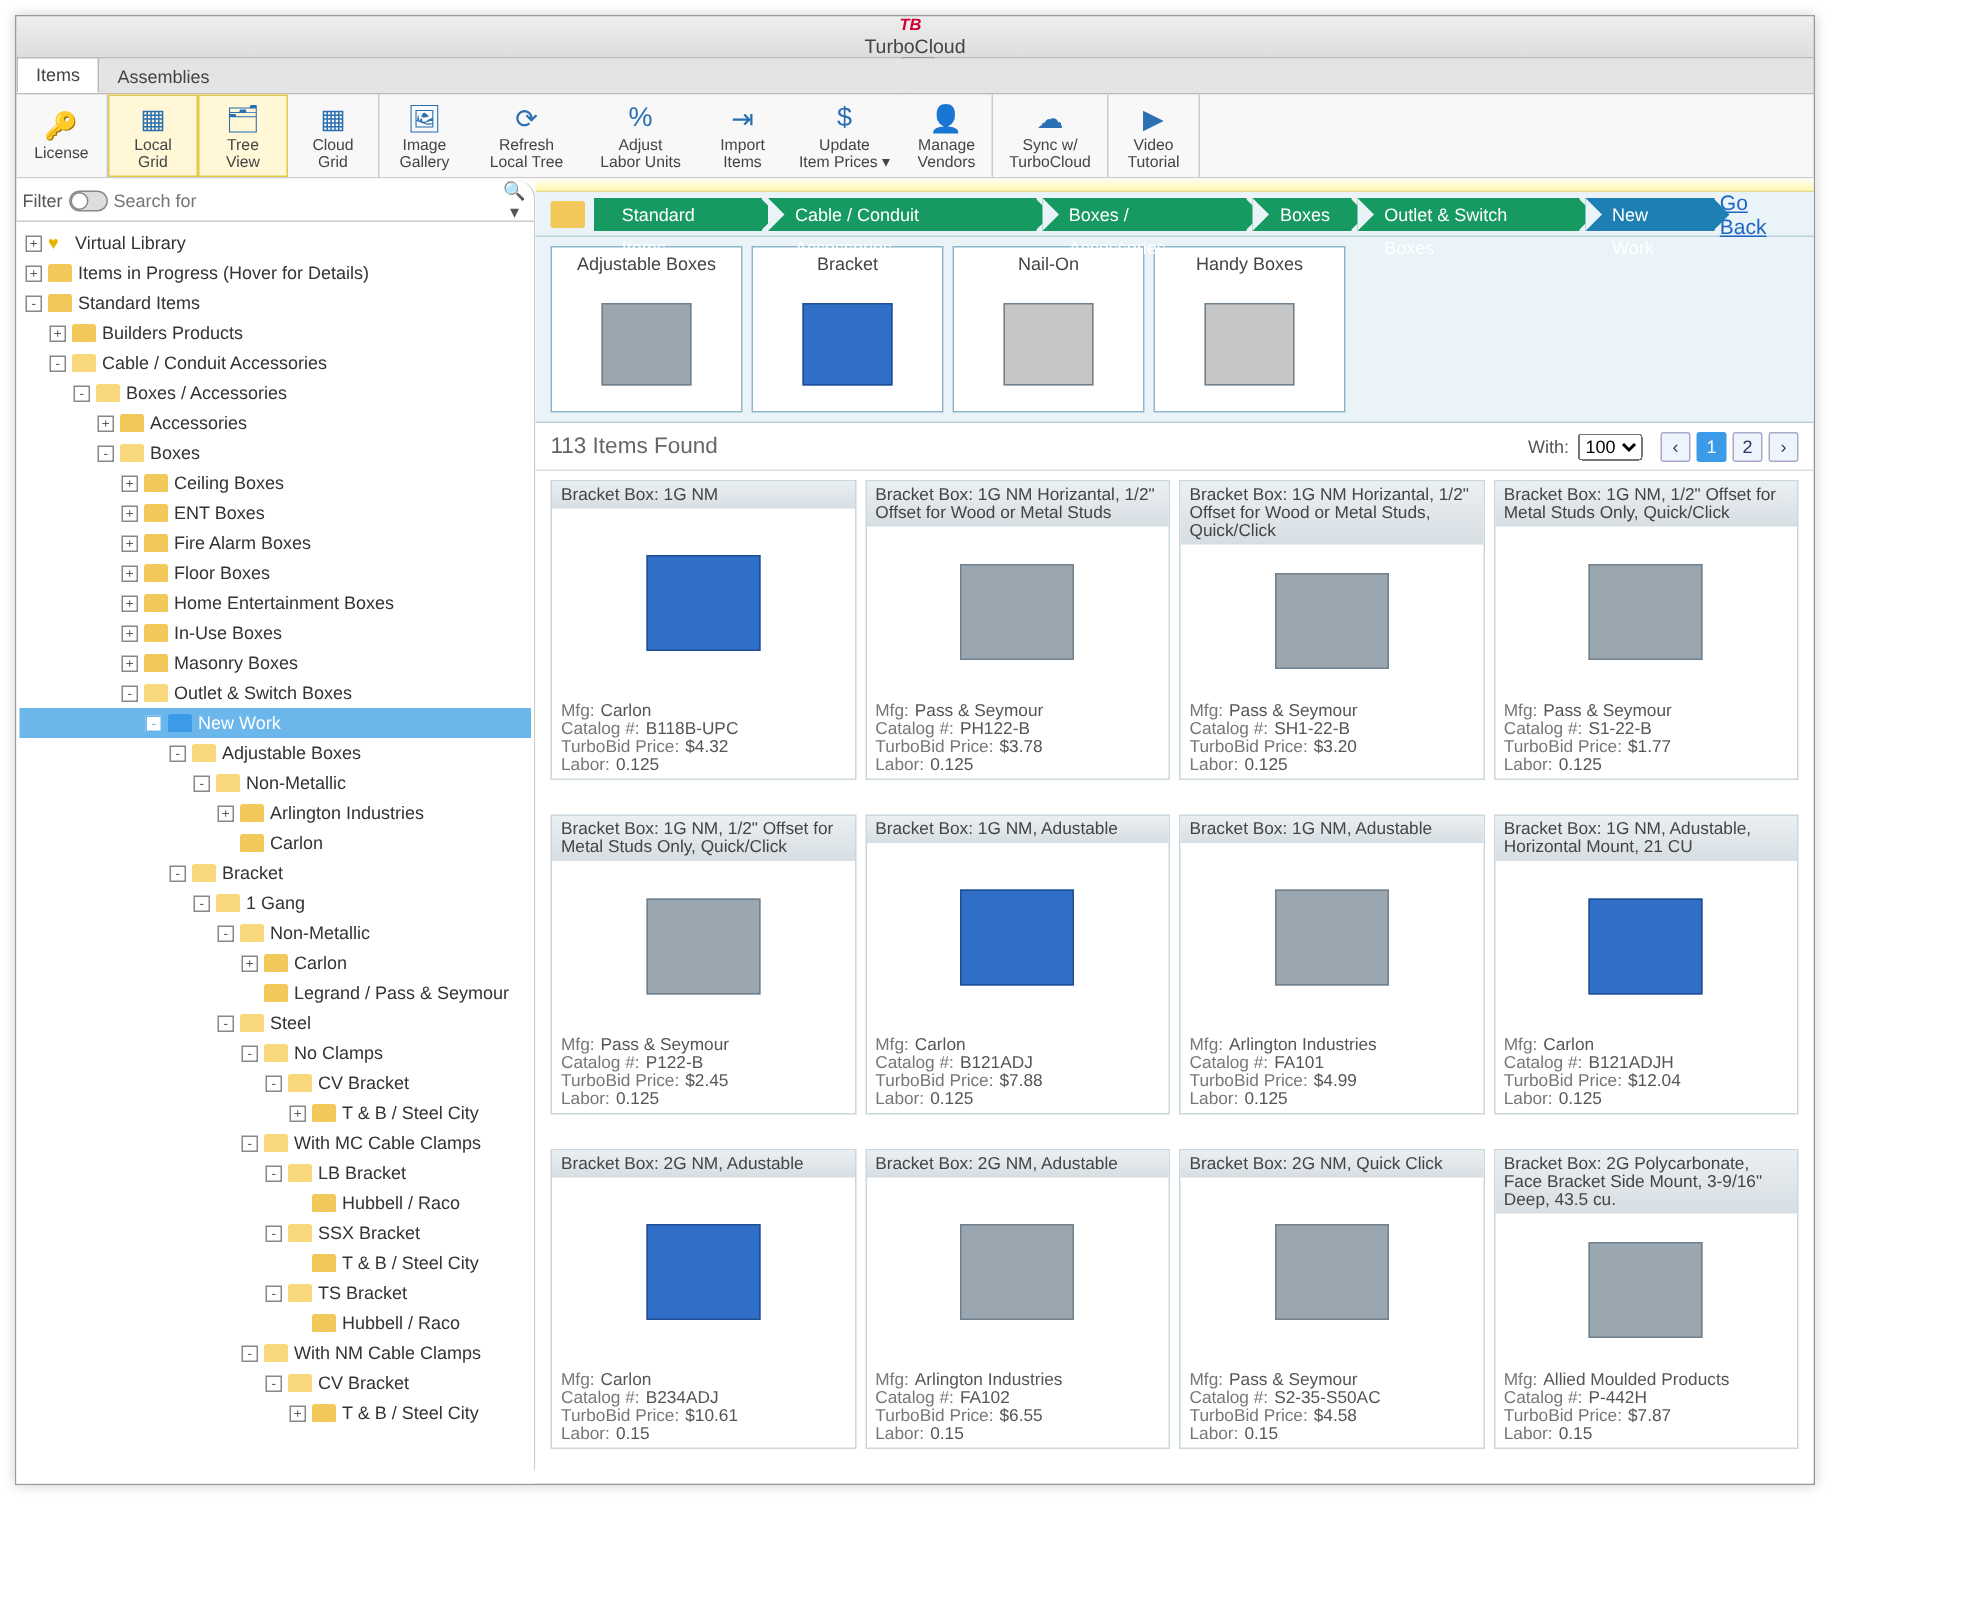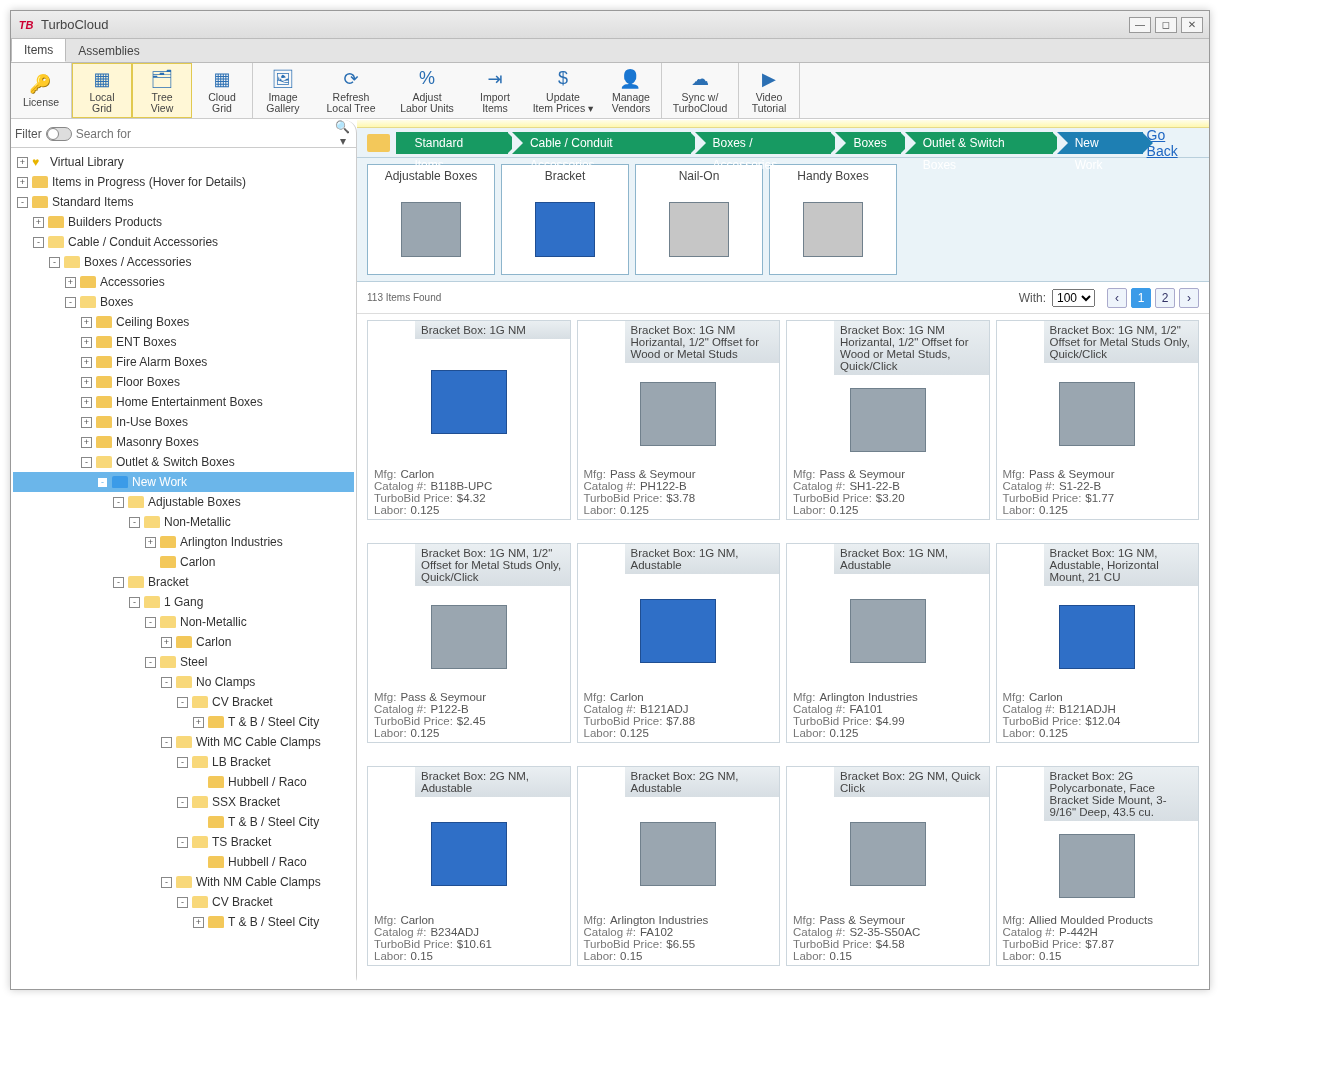--- a/index.html
+++ b/index.html
@@ -1,20 +1,20 @@
 <!DOCTYPE html>
 <html><head>
 <meta charset="utf-8">
 <style>
   * { box-sizing: border-box; margin: 0; padding: 0; }
   body { font-family: "Segoe UI", Arial, sans-serif; font-size: 12px; background: #fff; color: #333; }
   .window { width: 1200px; height: 980px; margin: 10px; border: 1px solid #999; background: #e8e8e8; display: flex; flex-direction: column; box-shadow: 0 0 8px rgba(0,0,0,0.2); }
 
   
-  .titlebar { height: 28px; display: flex; align-items: center; padding: 0 6px; background: linear-gradient(#eee,#ddd); border-bottom: 1px solid #bbb; }
+  .titlebar { height: 28px; display: flex; align-items: center; padding: 0 6px; background: linear-gradient(#eee,#ddd); border-bottom: 1px solid #bbb; flex-direction: column; }
   .titlebar .logo { width: 18px; height: 16px; margin-right: 6px; display:flex; align-items:center; justify-content:center; font-weight:bold; font-style:italic; font-size:11px; color:#c03; }
   .titlebar .title { color:#444; font-size: 13px; }
   .titlebar .spacer { flex:1; }
   .winbtn { width:22px; height:16px; border:1px solid #999; margin-left:4px; background:#f6f6f6; font-size:10px; line-height:14px; text-align:center; color:#555; cursor:pointer; }
 
   
   .tabs { height: 24px; background: #e4e4e4; border-bottom:1px solid #bbb; display:flex; align-items:flex-end; }
   .tab { padding:4px 12px; font-size:12px; color:#444; cursor:pointer; }
   .tab.active { background:#fff; border:1px solid #bbb; border-bottom:1px solid #fff; }
 
@@ -68,31 +68,31 @@
   .cattile { width:128px; border:1px solid #8db5cc; background:#fff; text-align:center; padding:4px; cursor:pointer; }
   .cattile .ctitle { font-size:12px; color:#444; margin-bottom:4px; height:15px; }
   .cattile .cimg { height:82px; display:flex; align-items:center; justify-content:center; }
   .box3d { width:60px; height:55px; background:#9aa6b0; border:1px solid #70808c; position:relative; }
   .box3d.blue { background:#2f6fc7; border-color:#1f4e92; }
   .box3d.sil { background:#c6c6c6; }
   .box3d.lin { background:#fff; border:1px solid #888; }
 
   
   .resbar { height:32px; display:flex; align-items:center; padding:0 10px; color:#666; border-bottom:1px solid #ddd; }
-  .resbar .count { font-size:10px; flex:1; }
+  .resbar .count { font-size:15px; flex:1; }
   .resbar .show { margin-right:6px; color:#555; }
   .resbar select { font-size:12px; }
   .pager { display:flex; gap:4px; margin-left:12px; }
   .pgbtn { width:20px; height:20px; border:1px solid #aac; background:#eef4fb; text-align:center; line-height:18px; cursor:pointer; color:#336; border-radius:2px; }
   .pgbtn.cur { background:#3b9be8; color:#fff; border-color:#3b9be8; }
 
   
   .grid { flex:1; overflow:auto; padding:6px 10px; display:grid; grid-template-columns: repeat(4, 1fr); gap:6px; }
   .card { border:1px solid #ccd6dd; background:#fff; display:flex; flex-direction:column; height:200px; }
-  .card .chdr { background:linear-gradient(#eaeff2,#d7dee3); padding:3px 6px; font-size:11.5px; color:#444; min-height:16px;margin-left:47px; }
+  .card .chdr { background:linear-gradient(#eaeff2,#d7dee3); padding:3px 6px; font-size:11.5px; color:#444; min-height:16px; }
   .card .cimgwrap { flex:1; display:flex; align-items:center; justify-content:center; }
   .card .cdata { padding:3px 6px; font-size:11.5px; color:#555; }
   .card .cdata .row { display:flex; gap:4px; }
   .card .cdata .k { color:#777; }
 </style>
 </head>
 <body>
 
 <div class="window">
 
@@ -299,20 +299,25 @@
           </div>
           <div class="node" style="padding-left: 132px;">
             <div class="sq">-</div>
             <div class="fld open"></div>
             <span>Non-Metallic</span>
           </div>
           <div class="node" style="padding-left: 148px;">
             <div class="sq">+</div>
             <div class="fld "></div>
             <span>Carlon</span>
+          </div>
+          <div class="node" style="padding-left: 148px;">
+            <div class="sq blank"> </div>
+            <div class="fld "></div>
+            <span>Legrand / Pass &amp; Seymour</span>
           </div>
           <div class="node" style="padding-left: 132px;">
             <div class="sq">-</div>
             <div class="fld open"></div>
             <span>Steel</span>
           </div>
           <div class="node" style="padding-left: 148px;">
             <div class="sq">-</div>
             <div class="fld open"></div>
             <span>No Clamps</span>

